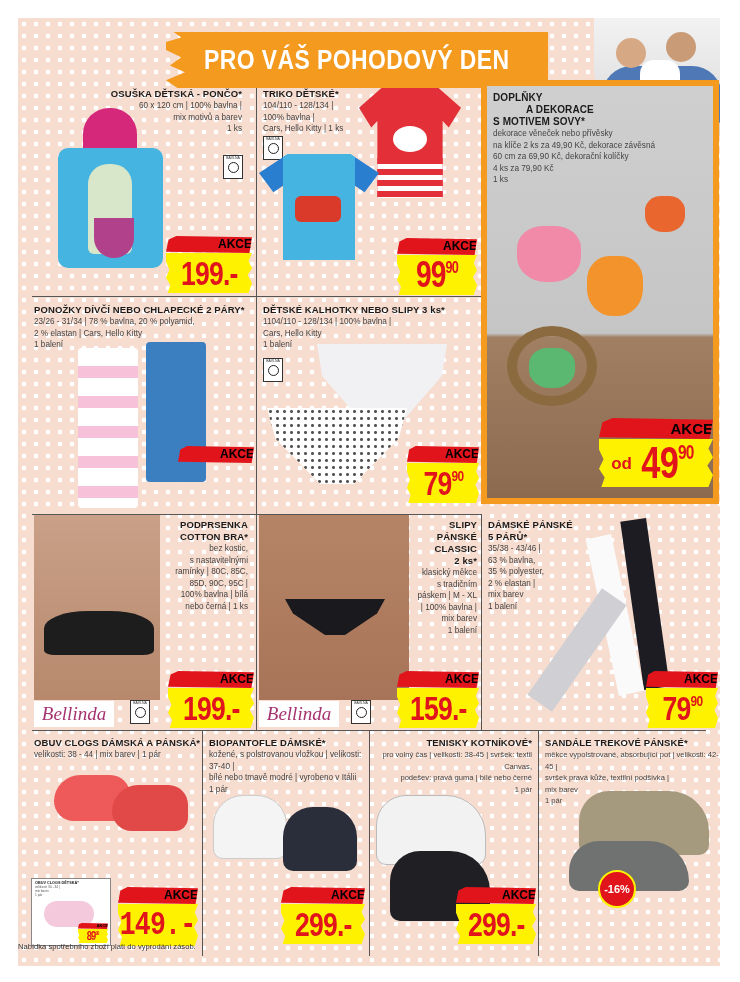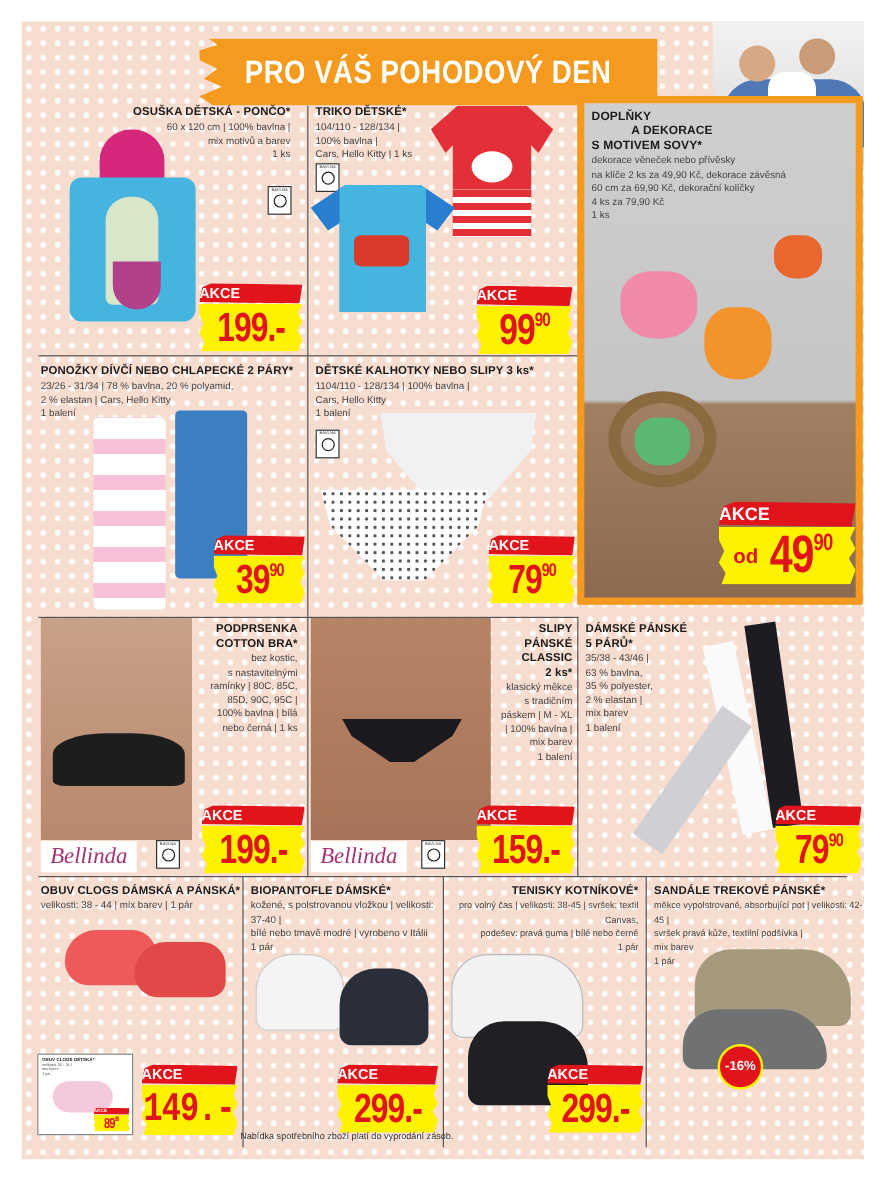--- a/index.html
+++ b/index.html
@@ -47,21 +47,21 @@
   
   .decor-panel {
     position: absolute; left: 463px; top: 62px; width: 238px; height: 424px;
     background: #f39a1f; padding: 6px;
   }
   .decor-inner { width: 100%; height: 100%; background: linear-gradient(180deg, #cfcfcf 0%, #c5c5c5 60%, #a07f62 61%, #8c6a50 100%); position: relative; }
 
   
   .tag { position: absolute; }
   .tag .akce {
-    background: #e1141b; color: #ffffff; font-weight: bold; text-align: left;
+    background: #e1141b; color: #000000; font-weight: bold; text-align: right;
     clip-path: polygon(3% 20%, 12% 0, 100% 8%, 97% 100%, 0 92%);
   }
   .tag .price {
     background: #fff200; color: #e1141b; font-weight: bold; text-align: center;
     clip-path: polygon(0 0, 100% 0, 96% 20%, 100% 38%, 95% 55%, 100% 75%, 96% 100%, 2% 100%, 5% 80%, 0 62%, 4% 42%, 0 22%);
     display: flex; align-items: center; justify-content: center; line-height: 1;
     font-family: "Liberation Sans", sans-serif;
   }
   .price .main { display: inline-block; transform: scaleX(0.78); letter-spacing: -1px; }
   .price sup { font-size: 0.45em; vertical-align: top; position: relative; top: 0.1em; }
@@ -94,21 +94,21 @@
   .karta-box .cap1 { position: absolute; top: 3px; left: 0; width: 100%; text-align: center; color: #fff200; font-size: 4px; font-weight: bold; }
   .karta-box .p1 { position: absolute; top: 8px; left: 28px; color: #fff200; font-weight: bold; font-size: 31px; transform: scaleX(0.78); transform-origin: left; letter-spacing: -1px; }
   .karta-box .p2 { position: absolute; top: 41px; left: 58px; color: #fff; font-weight: bold; font-size: 18px; transform: scaleX(0.78); transform-origin: left; }
   .karta-box .karta { position: absolute; top: 46px; left: 4px; color: #fff; font-weight: bold; font-size: 11px; }
   .karta-box .cap2 { position: absolute; bottom: 3px; left: 18px; color: #fff; font-size: 3.5px; font-weight: bold; }
   .discount {
     position: absolute; left: 580px; top: 852px; width: 38px; height: 38px; border-radius: 50%;
     background: #e1141b; border: 2px solid #fff200; color: #fff; font-weight: bold; font-size: 11px;
     display: flex; align-items: center; justify-content: center;
   }
-  .footnote { position: absolute; left: 0; width: 556px; top: 924px; text-align: center; padding-right: 14px; font-size: 7.6px; color: #333; }
+  .footnote { position: absolute; left: 0; width: 556px; top: 924px; text-align: left; padding-right: 14px; font-size: 7.6px; color: #333; }
 </style>
 </head>
 <body>
 
 <div class="page">
 
   <div class="banner">
     <span>PRO VÁŠ POHODOVÝ DEN</span>
   </div>
   <div class="family-photo">
@@ -212,23 +212,20 @@
     <div class="block" style="left:16px;top:6px;width:220px;">
       <div class="title">PONOŽKY DÍVČÍ NEBO CHLAPECKÉ 2 PÁRY*</div>
       <div class="desc">23/26 - 31/34 | 78 % bavlna, 20 % polyamid,</div>
       <div class="desc">2 % elastan | Cars, Hello Kitty</div>
       <div class="desc">1 balení</div>
     </div>
     <div class="shape" style="left:60px;top:50px;width:60px;height:160px;background:repeating-linear-gradient(180deg,#fff 0 18px,#f6c1d9 18px 30px);border-radius:4px;"></div>
     <div class="shape" style="left:128px;top:44px;width:60px;height:140px;background:#3b7fc1;border-radius:4px;"></div>
     <div class="tag" style="left:160px;top:148px;width:76px;">
       <div class="akce" style="font-size:12px;height:17px;line-height:17px;">AKCE</div>
-      <div class="price" style="height:40px;font-size:34px;">
-          <span class="main"><span>39</span><sup>90</sup></span>
-        </div>
     </div>
   </div>
 
   <div class="block" style="left:239px;top:280px;width:224px;height:216px;">
     <div class="block" style="left:6px;top:6px;width:214px;">
       <div class="title">DĚTSKÉ KALHOTKY NEBO SLIPY 3 ks*</div>
       <div class="desc">1104/110 - 128/134 | 100% bavlna |</div>
       <div class="desc">Cars, Hello Kitty</div>
       <div class="desc">1 balení</div>
     </div>

